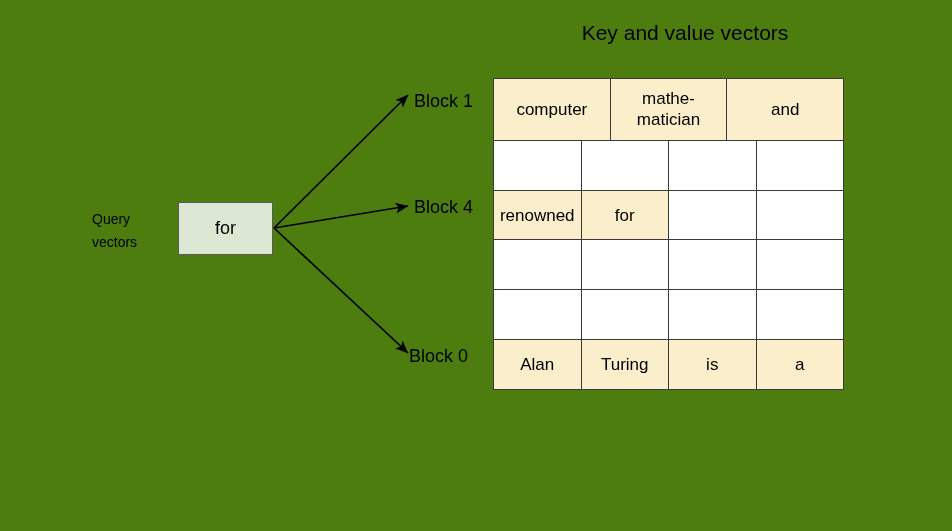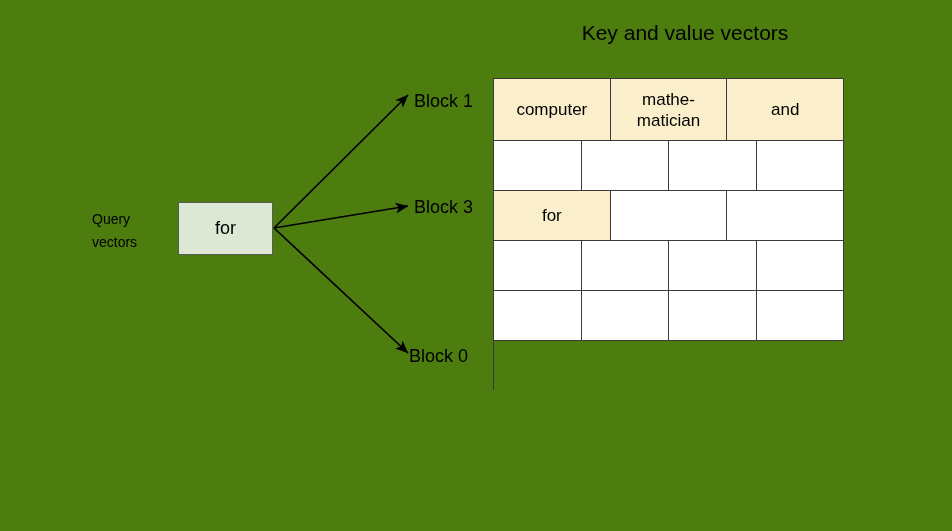--- a/index.html
+++ b/index.html
@@ -147,21 +147,21 @@
   <div class="query-label">
     <span>Query</span><br>
     <span>vectors</span>
   </div>
 
   <div class="query-box">
     <span class="query-box-text">for</span>
   </div>
 
   <div class="block-label b1">Block 1</div>
-  <div class="block-label b2">Block 3</div>
+  <div class="block-label b2">Block 4</div>
   <div class="block-label b0">Block 0</div>
 
   <div class="kv-grid" id="kv-grid">
       <div class="kv-row h-tall">
         <div class="kv-cell filled">
           <span class="cell-text">computer</span>
         </div>
         <div class="kv-cell filled">
           <span class="cell-text">mathe-<br>matician</span>
         </div>
@@ -178,20 +178,23 @@
         </div>
         <div class="kv-cell">
           <span class="cell-text"></span>
         </div>
         <div class="kv-cell">
           <span class="cell-text"></span>
         </div>
       </div>
       <div class="kv-row h-std">
         <div class="kv-cell filled">
+          <span class="cell-text">renowned</span>
+        </div>
+        <div class="kv-cell filled">
           <span class="cell-text">for</span>
         </div>
         <div class="kv-cell">
           <span class="cell-text"></span>
         </div>
         <div class="kv-cell">
           <span class="cell-text"></span>
         </div>
       </div>
       <div class="kv-row h-std">
@@ -215,15 +218,29 @@
         <div class="kv-cell">
           <span class="cell-text"></span>
         </div>
         <div class="kv-cell">
           <span class="cell-text"></span>
         </div>
         <div class="kv-cell">
           <span class="cell-text"></span>
         </div>
       </div>
+      <div class="kv-row h-std">
+        <div class="kv-cell filled">
+          <span class="cell-text">Alan</span>
+        </div>
+        <div class="kv-cell filled">
+          <span class="cell-text">Turing</span>
+        </div>
+        <div class="kv-cell filled">
+          <span class="cell-text">is</span>
+        </div>
+        <div class="kv-cell filled">
+          <span class="cell-text">a</span>
+        </div>
+      </div>
     </div>
 
 </div>
 
 </body></html>

